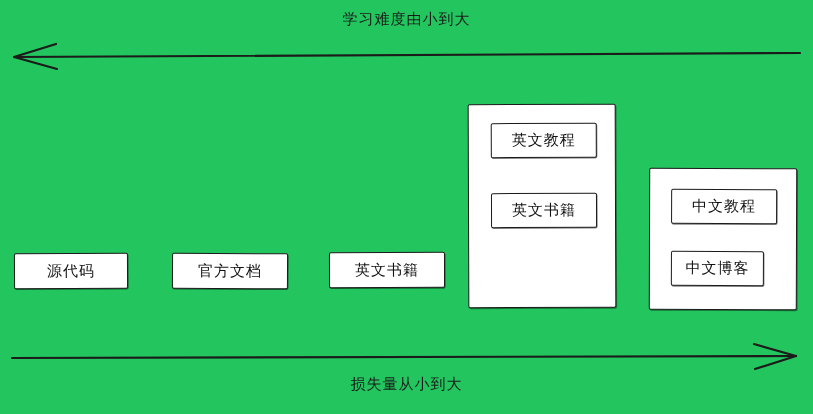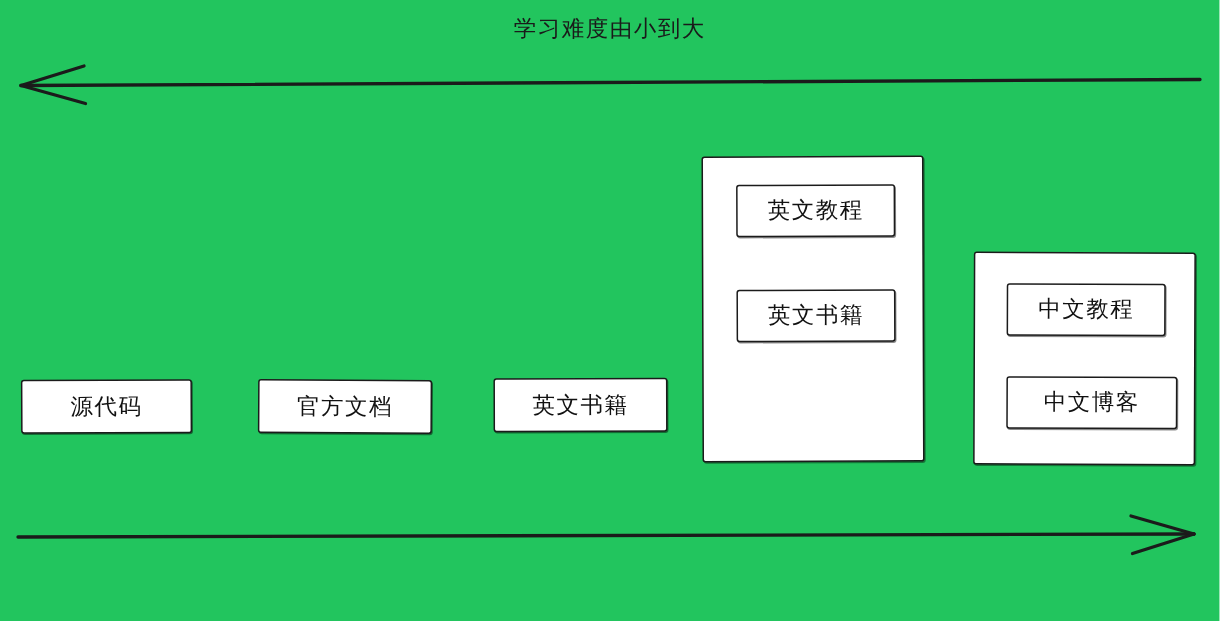--- a/index.html
+++ b/index.html
@@ -111,25 +111,26 @@
     </div>
     <div class="inner-box" style="left:22px; top:88px; width:106px; height:35px;">
       <span>英文书籍</span>
     </div>
   </div>
 
   <div class="group g2" style="left:649px; top:168px; width:148px; height:142px;">
     <div class="inner-box" style="left:21px; top:20px; width:106px; height:35px;">
       <span>中文教程</span>
     </div>
-    <div class="inner-box" style="left:21px; top:82px; width:114px; height:35px;">
+    <div class="inner-box" style="left:21px; top:82px; width:93px; height:35px;">
       <span>中文博客</span>
     </div>
   </div>
 
   <svg class="arrow-svg" style="top:336px;" width="813" height="40" viewBox="0 0 813 40">
     <path d="M 12 22 L 796 20" stroke="#1b1b1b" stroke-width="2.2" fill="none" stroke-linecap="round"></path>
     <path d="M 796 20 L 754 8" stroke="#1b1b1b" stroke-width="2.2" fill="none" stroke-linecap="round"></path>
     <path d="M 796 20 L 755 33" stroke="#1b1b1b" stroke-width="2.2" fill="none" stroke-linecap="round"></path>
   </svg>
 
+  <div class="label-bottom">损失量从小到大</div>
 
 </div>
 
 </body></html>

